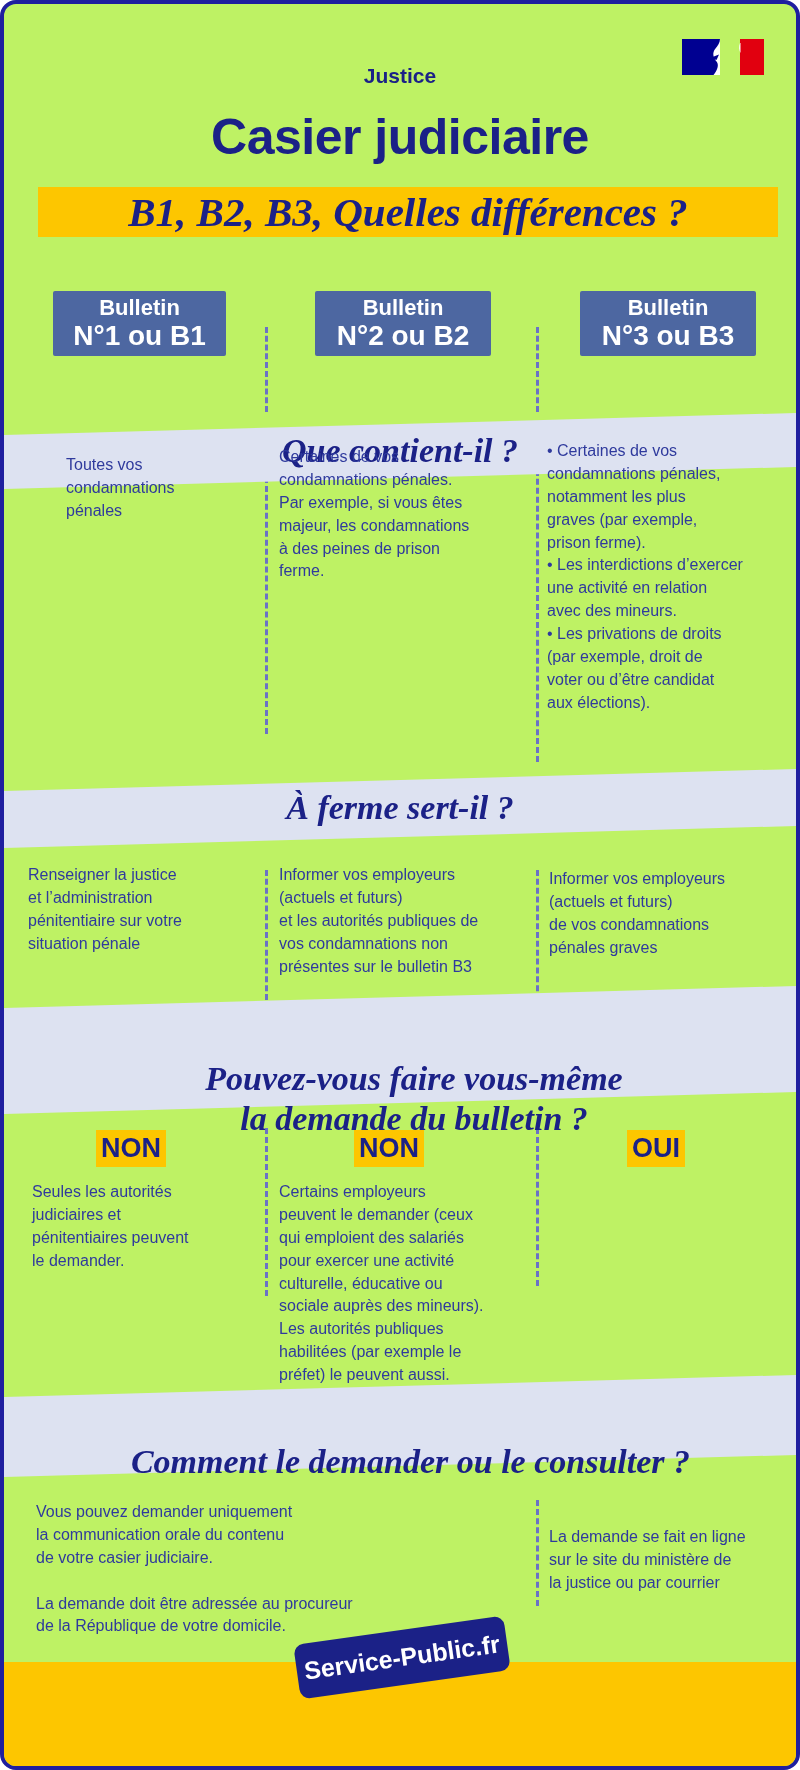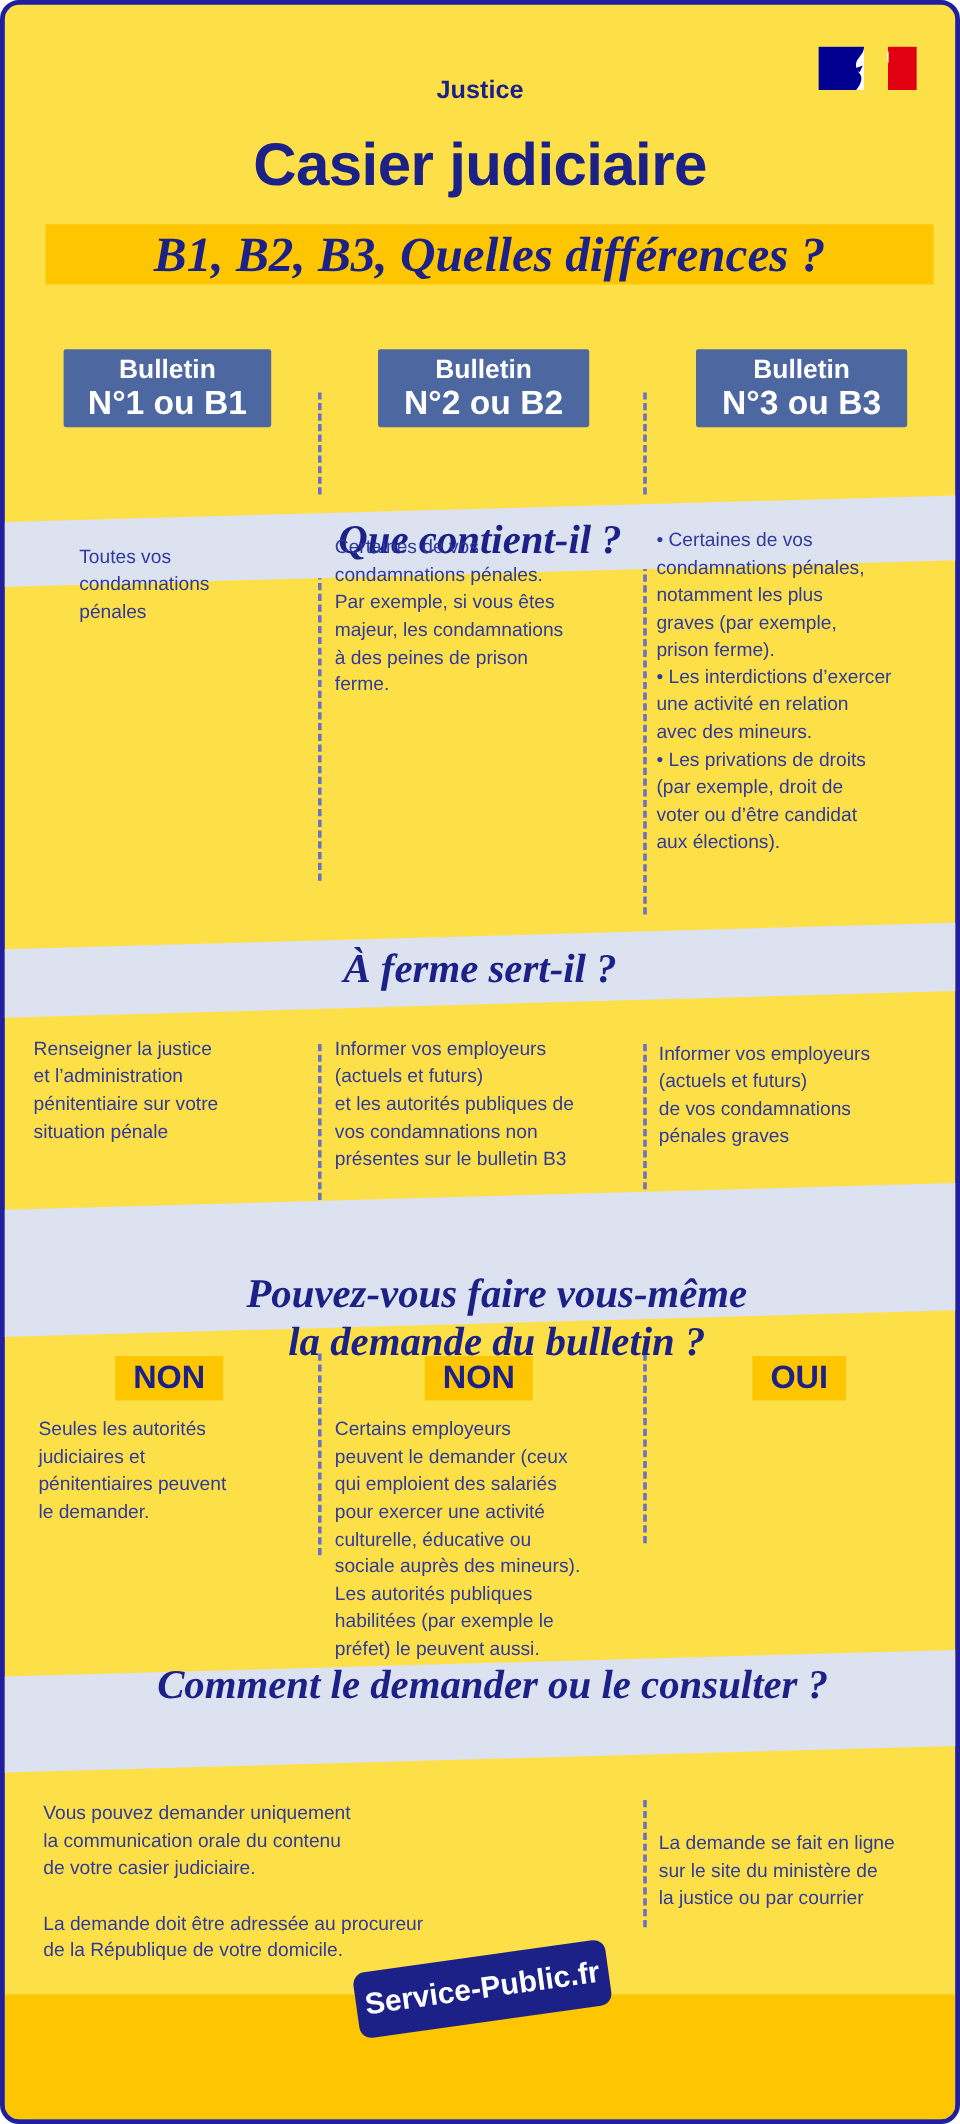--- a/index.html
+++ b/index.html
@@ -1,18 +1,18 @@
 <!DOCTYPE html>
 <html lang="fr"><head>
 <meta charset="utf-8">
 <style>
   html,body{margin:0;padding:0;background:#ffffff;}
   .poster{
     position:relative;width:800px;height:1770px;box-sizing:border-box;
-    background:#fde047;border:4px solid #1f1f9f;border-radius:16px;overflow:hidden;
+    background:#bef264;border:4px solid #1f1f9f;border-radius:16px;overflow:hidden;
     font-family:"Liberation Sans", sans-serif;color:#2f3a9d;
   }
   
   .kicker{position:absolute;top:60px;left:0;width:100%;text-align:center;
     font-size:21px;font-weight:bold;color:#1b2187;}
   .logo{position:absolute;top:33px;left:678px;width:82px;height:40px;}
   .main-title{position:absolute;top:104px;left:0;width:100%;text-align:center;
     font-size:50px;font-weight:bold;color:#1b2187;letter-spacing:-0.5px;}
   .banner{position:absolute;top:183px;left:34px;width:740px;height:50px;
     background:#fdc600;display:flex;align-items:center;justify-content:center;
@@ -33,37 +33,37 @@
   .d1d{left:261px;top:1124px;height:168px;}.d2d{left:532px;top:1124px;height:158px;}
   .d2e{left:532px;top:1496px;height:106px;}
   
   .band-bg{position:absolute;left:-8px;right:-8px;background:#dde2f1;transform:skewY(-1.6deg);}
   .band-title{position:absolute;left:0;right:0;display:flex;align-items:center;justify-content:center;
     font-family:"Liberation Serif", serif;font-style:italic;font-weight:bold;
     font-size:34px;color:#1b2187;text-align:center;white-space:pre-line;line-height:1.18;}
   .bg1{top:420px;height:54px;} .t1{top:420px;height:54px;}
   .bg2{top:776px;height:57px;} .t2{top:776px;height:57px;}
   .bg3{top:993px;height:106px;}.t3{top:1042px;height:106px;padding-left:28px;}
-  .bg4{top:1382px;height:80px;}.t4{top:1361px;height:80px;margin-left:21px;}
+  .bg4{top:1382px;height:80px;}.t4{top:1418px;height:80px;margin-left:21px;}
   
   .txt{position:absolute;font-size:16px;line-height:1.43;color:#2f3a9d;white-space:pre-line;}
   .s1c1{left:62px; top:450px;width:175px;}
   .s1c2{left:275px;top:442px;width:250px;}
   .s1c3{left:543px;top:436px;width:235px;}
   .s2c1{left:24px; top:860px;width:215px;}
   .s2c2{left:275px;top:860px;width:255px;}
   .s2c3{left:545px;top:864px;width:230px;}
   .s3c1{left:28px; top:1177px;width:220px;}
   .s3c2{left:275px;top:1177px;width:250px;}
   .s4c1{left:32px; top:1497px;width:420px;}
   .s4c2{left:545px;top:1499px;width:225px;margin-top:23px;}
   
   .badge{position:absolute;top:1126px;height:37px;background:#fdc600;color:#1b2187;
     display:flex;align-items:center;justify-content:center;
-    font-size:27px;font-weight:bold;padding:0 15px;}
+    font-size:27px;font-weight:bold;padding:0 5px;}
   .n1{left:92px;} .n2{left:350px;} .n3{left:623px;}
   
   .footer-band{position:absolute;left:0;right:0;top:1658px;bottom:0;background:#fdc600;}
   .sp-badge{position:absolute;left:292px;top:1626px;width:212px;height:55px;
     background:#1b2187;border-radius:10px;transform:rotate(-8deg);
     display:flex;align-items:center;justify-content:center;
     color:#ffffff;font-size:25px;font-weight:bold;white-space:nowrap;}
 </style>
 </head>
 <body>

